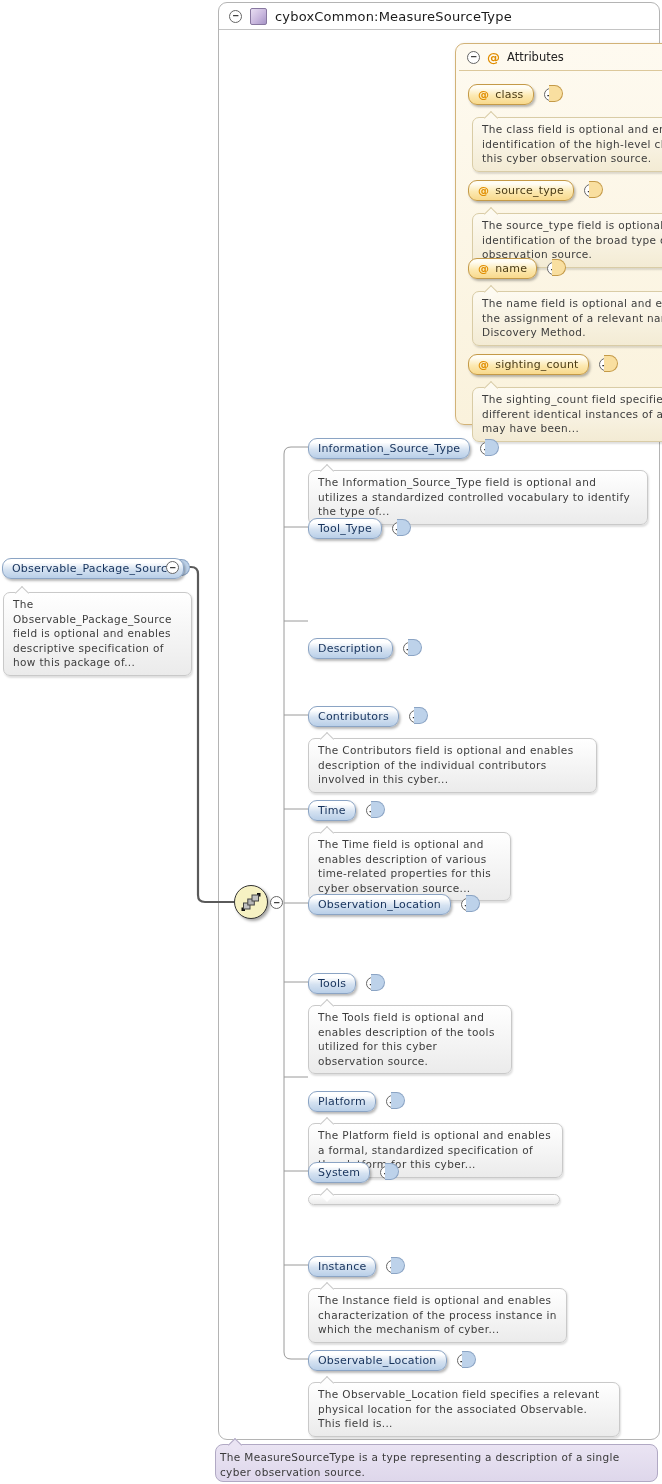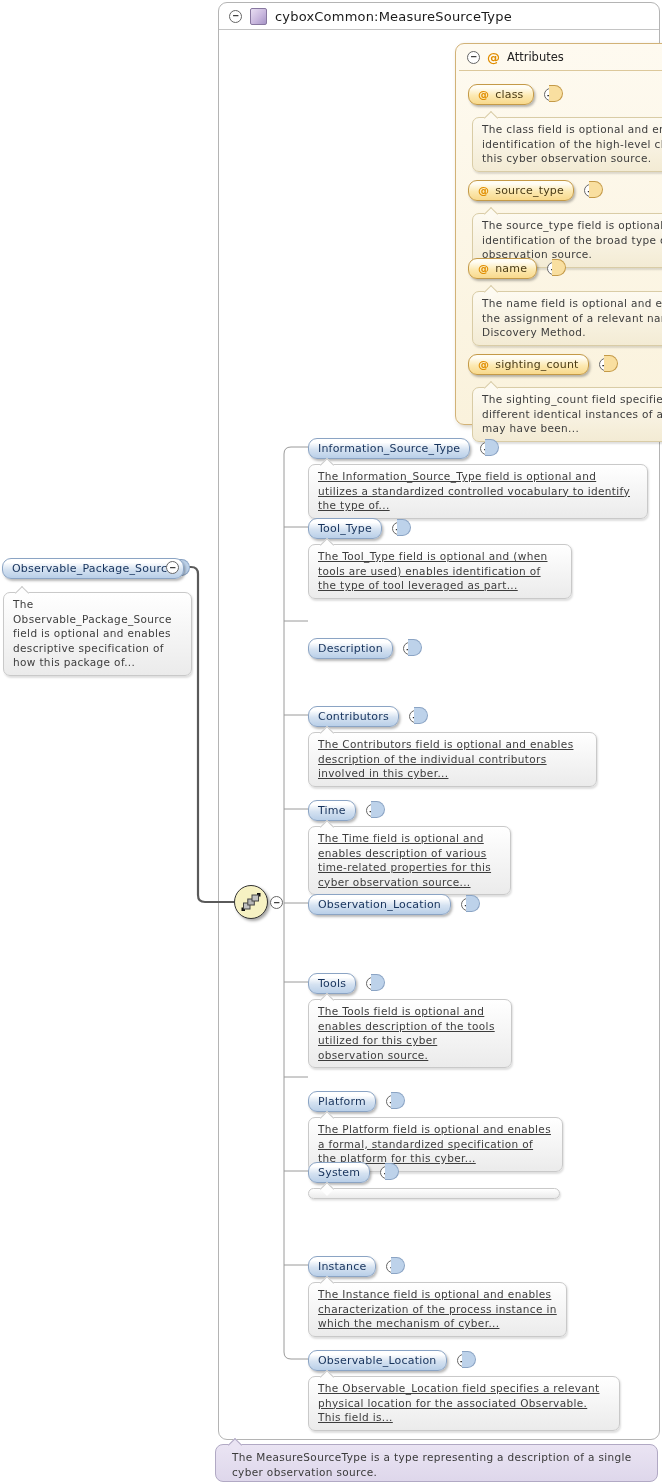--- a/index.html
+++ b/index.html
@@ -49,36 +49,36 @@
        box-shadow:1px 1.5px 2px rgba(0,0,0,.13);white-space:pre-line;}
   .doc .ptr{position:absolute;top:-5.5px;left:13px;width:9px;height:9px;background:#fefefe;
             border-left:1px solid #c9c9c9;border-top:1px solid #c9c9c9;transform:rotate(45deg);}
   .at-doc{background:linear-gradient(#fdfaf1,#f3ebd4);border-color:#d9cca6;}
   .at-doc .ptr{background:#fdfaf1;border-color:#d9cca6;}
 
   
   .attr-node{position:absolute;left:12px;z-index:2;}
   .attr-node .doc{margin-top:12px;margin-left:4px;}
   .el-node{position:absolute;left:308px;z-index:2;}
-  .el-node .doc{margin-top:5px;text-decoration:underline;}
+  .el-node .doc{margin-top:11px;}
   .pkg-node{position:absolute;left:2px;top:557px;z-index:2;}
   .pkg-doc{position:absolute;left:3px;top:592px;width:189px;z-index:2;}
 
   
   .seq-circle{position:absolute;left:234px;top:885px;width:34px;height:34px;border-radius:50%;
               box-sizing:border-box;border:1.4px solid #333;background:#f6f1c3;
               box-shadow:2px 2px 3px rgba(0,0,0,.35);display:flex;align-items:center;
               justify-content:center;z-index:3;}
   .seq-tg{position:absolute;left:270px;top:896px;z-index:3;}
   .pkg-tg{position:absolute;left:166px;top:561px;z-index:3;}
 
   
   .footer-box{position:absolute;left:215px;top:1444px;width:443px;height:38px;box-sizing:border-box;
               background:linear-gradient(#eae4f3,#ded7eb);border:1px solid #b1a9c4;border-radius:8px;
-              padding:5px 16px;font-size:10.5px;line-height:14.5px;letter-spacing:.35px;color:#3a3a3a;z-index:2;}
+              padding:5px 4px;font-size:10.5px;line-height:14.5px;letter-spacing:.35px;color:#3a3a3a;z-index:2;}
   .footer-box .ptr{position:absolute;top:-5.5px;left:14px;width:9px;height:9px;background:#eae4f3;
                    border-left:1px solid #b1a9c4;border-top:1px solid #b1a9c4;transform:rotate(45deg);}
 
   svg.wires{position:absolute;left:0;top:0;z-index:1;}
 </style>
 </head>
 <body>
 
 <div class="page">
 
@@ -187,21 +187,20 @@
   </div>
 
   <div class="el-node" style="top:517px">
     <span class="pill-wrap">
         <span class="flap"></span>
       <span class="pill">
           <span>Tool_Type</span>
         </span>
       <span class="tg">+</span>
     </span>
-    <div class="doc" style="width:264px"><span class="ptr"></span><span>The Tool_Type field is optional and (when tools are used) enables identification of the type of tool leveraged as part...</span></div>
   </div>
 
   <div class="el-node" style="top:637px">
     <span class="pill-wrap">
         <span class="flap"></span>
       <span class="pill">
           <span>Description</span>
         </span>
       <span class="tg">+</span>
     </span>

